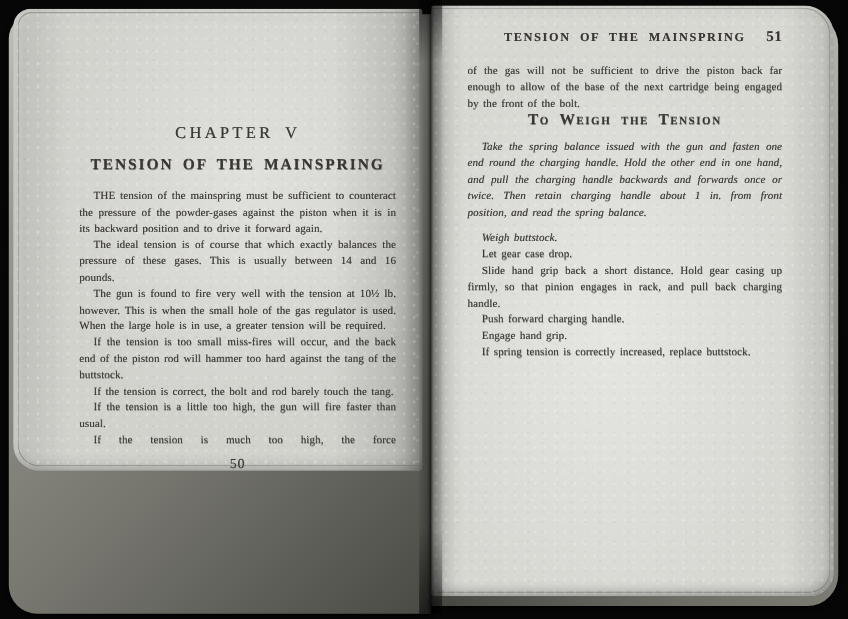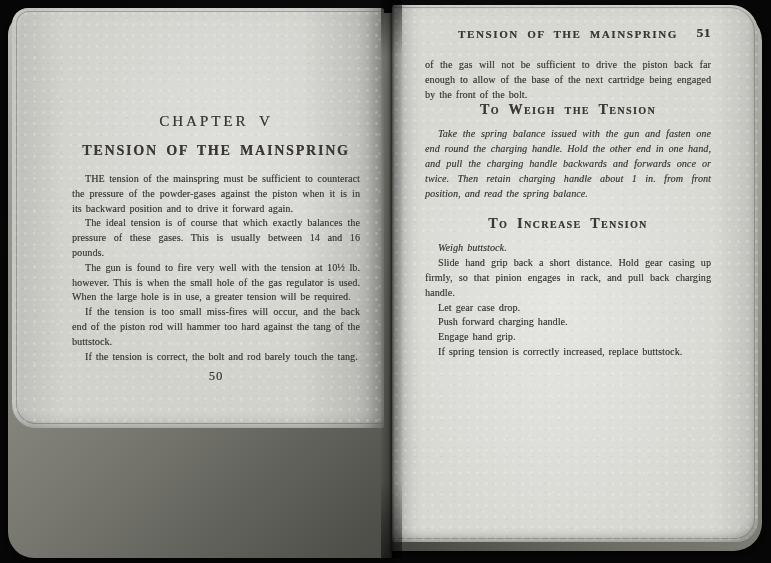--- a/index.html
+++ b/index.html
@@ -146,38 +146,39 @@
   <div class="page page-left">
     <div class="grain"></div>
     <div class="col">
       <div class="chapter">CHAPTER V</div>
       <div class="book-title">TENSION OF THE MAINSPRING</div>
       <p class="body-text indent">THE tension of the mainspring must be sufficient to counteract the pressure of the powder-gases against the piston when it is in its backward position and to drive it forward again.</p>
       <p class="body-text indent">The ideal tension is of course that which exactly balances the pressure of these gases. This is usually between 14 and 16 pounds.</p>
       <p class="body-text indent">The gun is found to fire very well with the tension at 10½ lb. however. This is when the small hole of the gas regulator is used. When the large hole is in use, a greater tension will be required.</p>
       <p class="body-text indent">If the tension is too small miss-fires will occur, and the back end of the piston rod will hammer too hard against the tang of the buttstock.</p>
       <p class="body-text indent">If the tension is correct, the bolt and rod barely touch the tang.</p>
+      <p class="body-text indent">If the tension is a little too high, the gun will fire faster than usual.</p>
+      <p class="body-text indent force-justify">If the tension is much too high, the force</p>
       <div class="folio">50</div>
     </div>
   </div>
 
   <div class="page page-right">
     <div class="grain"></div>
     <div class="col">
       <div class="running-header">
         <span class="rh-title">TENSION OF THE MAINSPRING</span>
         <span class="rh-num">51</span>
       </div>
       <p class="body-text continuation">of the gas will not be sufficient to drive the piston back far enough to allow of the base of the next cartridge being engaged by the front of the bolt.</p>
       <div class="sec-heading weigh">To Weigh the Tension</div>
       <p class="body-text indent after-heading">Take the spring balance issued with the gun and fasten one end round the charging handle. Hold the other end in one hand, and pull the charging handle backwards and forwards once or twice. Then retain charging handle about 1 in. from front position, and read the spring balance.</p>
-      <div class="sec-heading increase">To Increase Tension</div>
       <p class="body-text indent after-heading">Weigh buttstock.</p>
+      <p class="body-text indent">Let gear case drop.</p>
       <p class="body-text indent">Slide hand grip back a short distance. Hold gear casing up firmly, so that pinion engages in rack, and pull back charging handle.</p>
-      <p class="body-text indent">Let gear case drop.</p>
       <p class="body-text indent">Push forward charging handle.</p>
       <p class="body-text indent">Engage hand grip.</p>
       <p class="body-text indent">If spring tension is correctly increased, replace buttstock.</p>
     </div>
   </div>
 
   <div class="gutter"></div>
 </div>
 
 </body></html>

